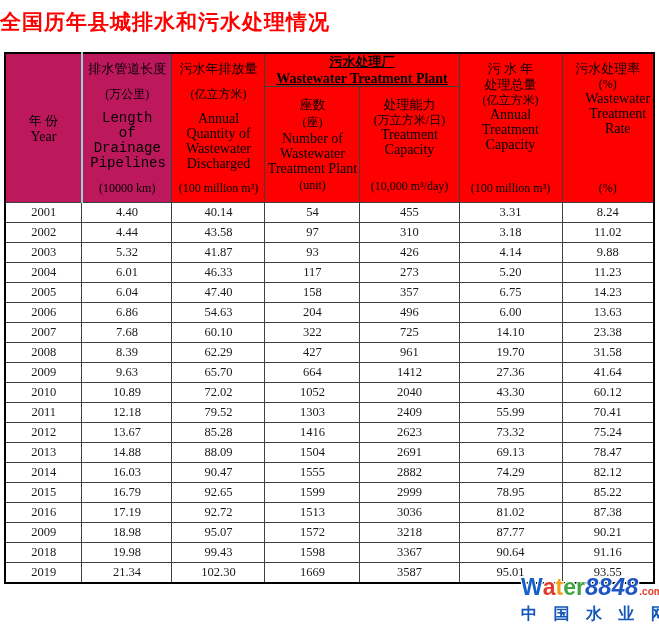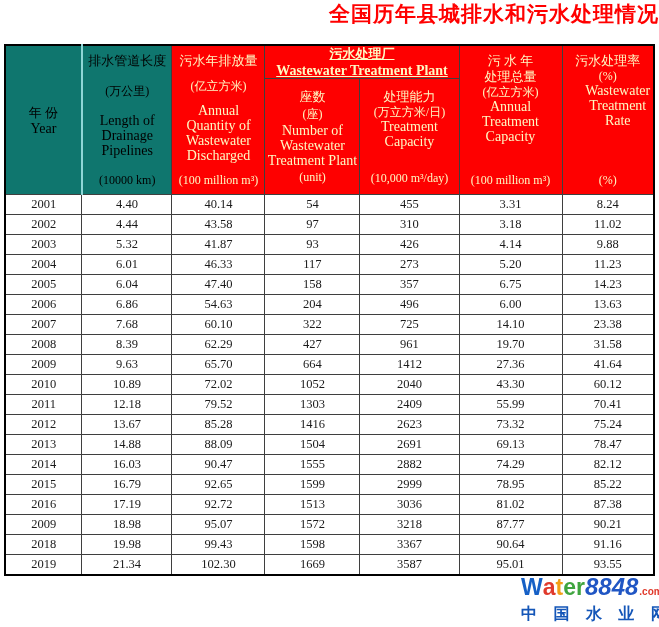--- a/index.html
+++ b/index.html
@@ -6,22 +6,22 @@
   .page{
     position:relative;
     width:659px;height:627px;
     background:#ffffff;
     overflow:hidden;
     font-family:"Liberation Serif","DejaVu Serif",serif;
     color:#111;
   }
   
   .title-zh{
-    margin-top:0;
-    text-align:right;
+    margin-top:8px;
+    text-align:left;
     font-size:21px;
     font-weight:bold;
     color:#ff0000;
     letter-spacing:1px;
     line-height:28px;
   }
   .title-en{
     text-align:center;
     font-size:21px;
     color:#000;
@@ -35,40 +35,40 @@
     width:649px;
     border:2px solid #000;
   }
   th,td{
     border:1px solid #3f3f3f;
     padding:0;
     text-align:center;
     vertical-align:middle;
     overflow:hidden;
   }
-  th.white{background:#0f766e;color:#000;}
-  th.red{background:#fe0000;color:#fef9c3;}
+  th.white{background:#be185d;color:#000;}
+  th.red{background:#fe0000;color:#000000;}
   th.cyan-left{border-left:2px solid #8fd6d6;}
   .group-h{height:32px;}
   .group-h .hcg{display:flex;flex-direction:column;justify-content:center;gap:1px;text-decoration:underline;}
   .hc{
     display:flex;flex-direction:column;align-items:center;
     justify-content:space-between;
     box-sizing:border-box;
     height:148px;
     padding:7px 2px;
     font-weight:normal;
   }
   .hc-sub{height:112px;padding:8px 2px;}
   .hc-year{justify-content:center;height:148px;}
   .zh{font-size:13px;line-height:16px;}
   .unit{font-size:12px;line-height:14px;}
   .en{font-size:14px;line-height:15px;}
   .gap1{flex:1;}
-  .w72{max-width:74px;}
+  .w72{max-width:74px;font-family:Liberation Mono, monospace;}
   .w80{max-width:84px;}
   .w88{max-width:92px;}
   .w70{max-width:70px;}
   .w110{max-width:112px;}
   .w100{max-width:102px;padding-left:20px;}
   tbody td{
     height:19px;
     font-size:12.5px;
     color:#1a1a1a;
     background:#ffffff;

